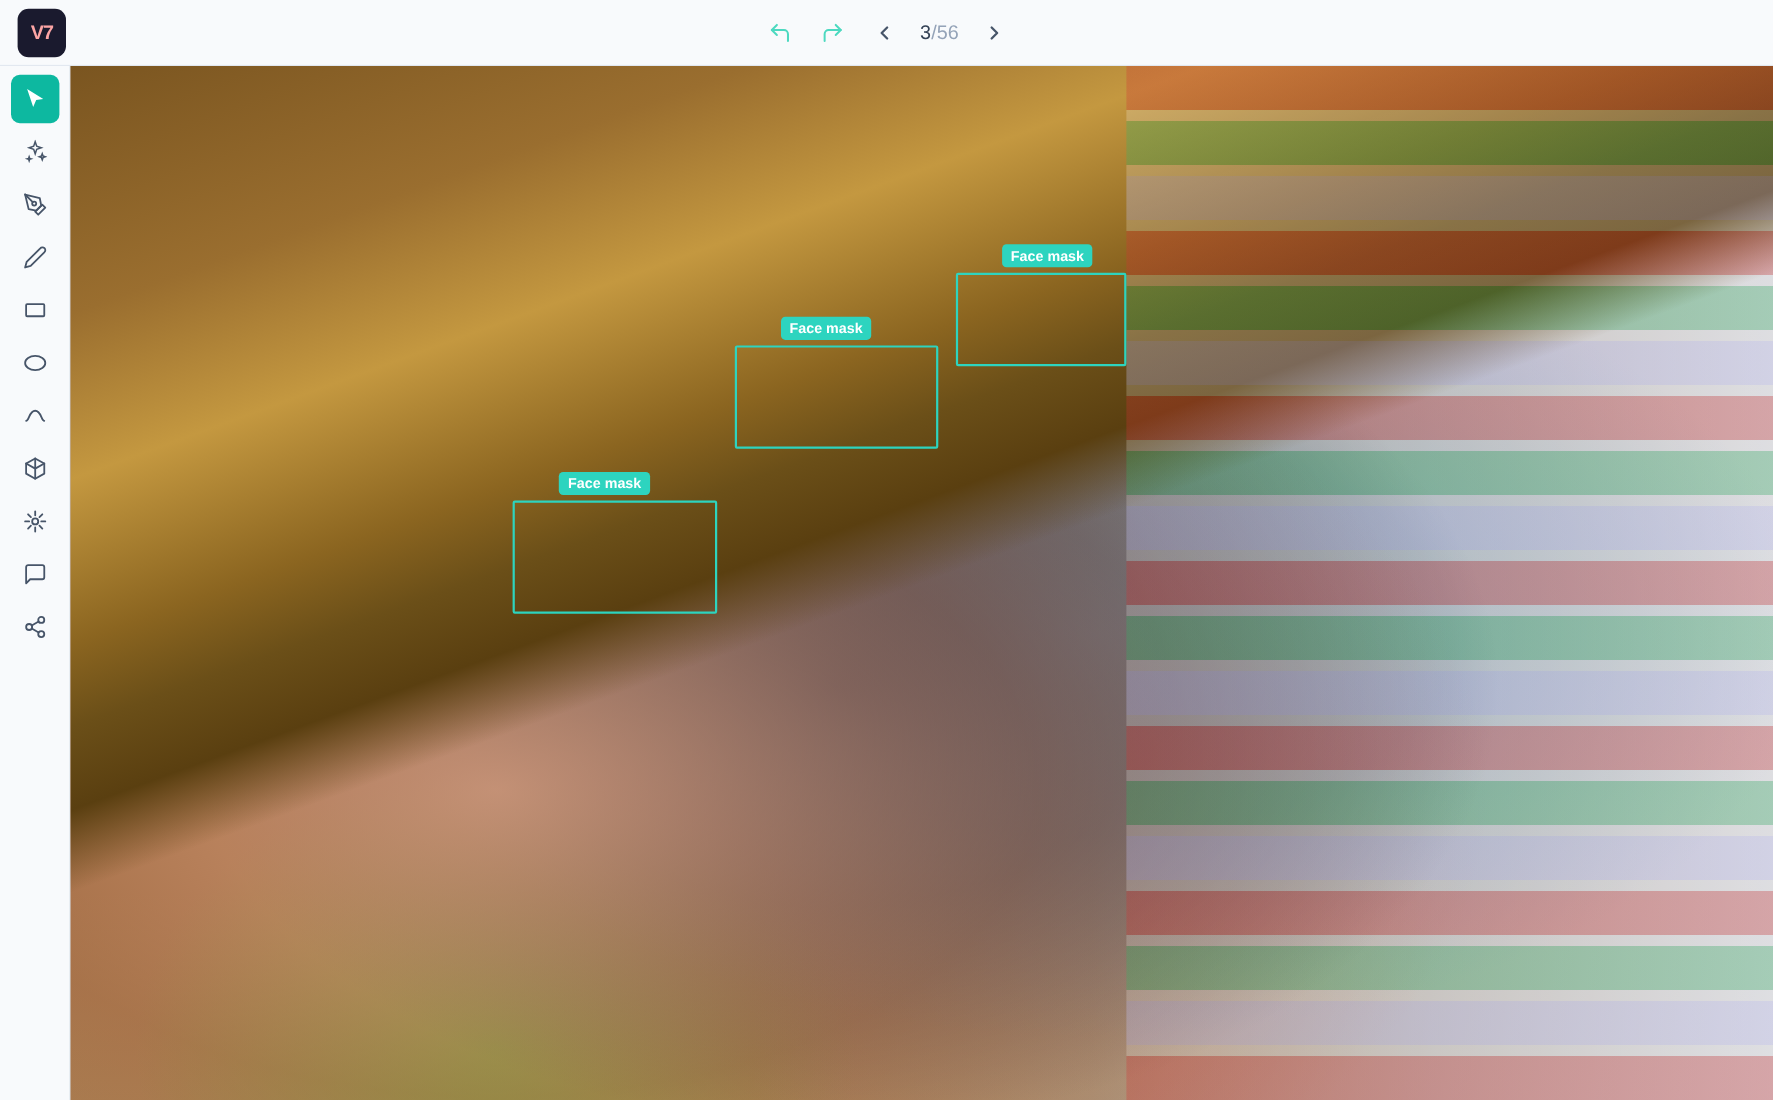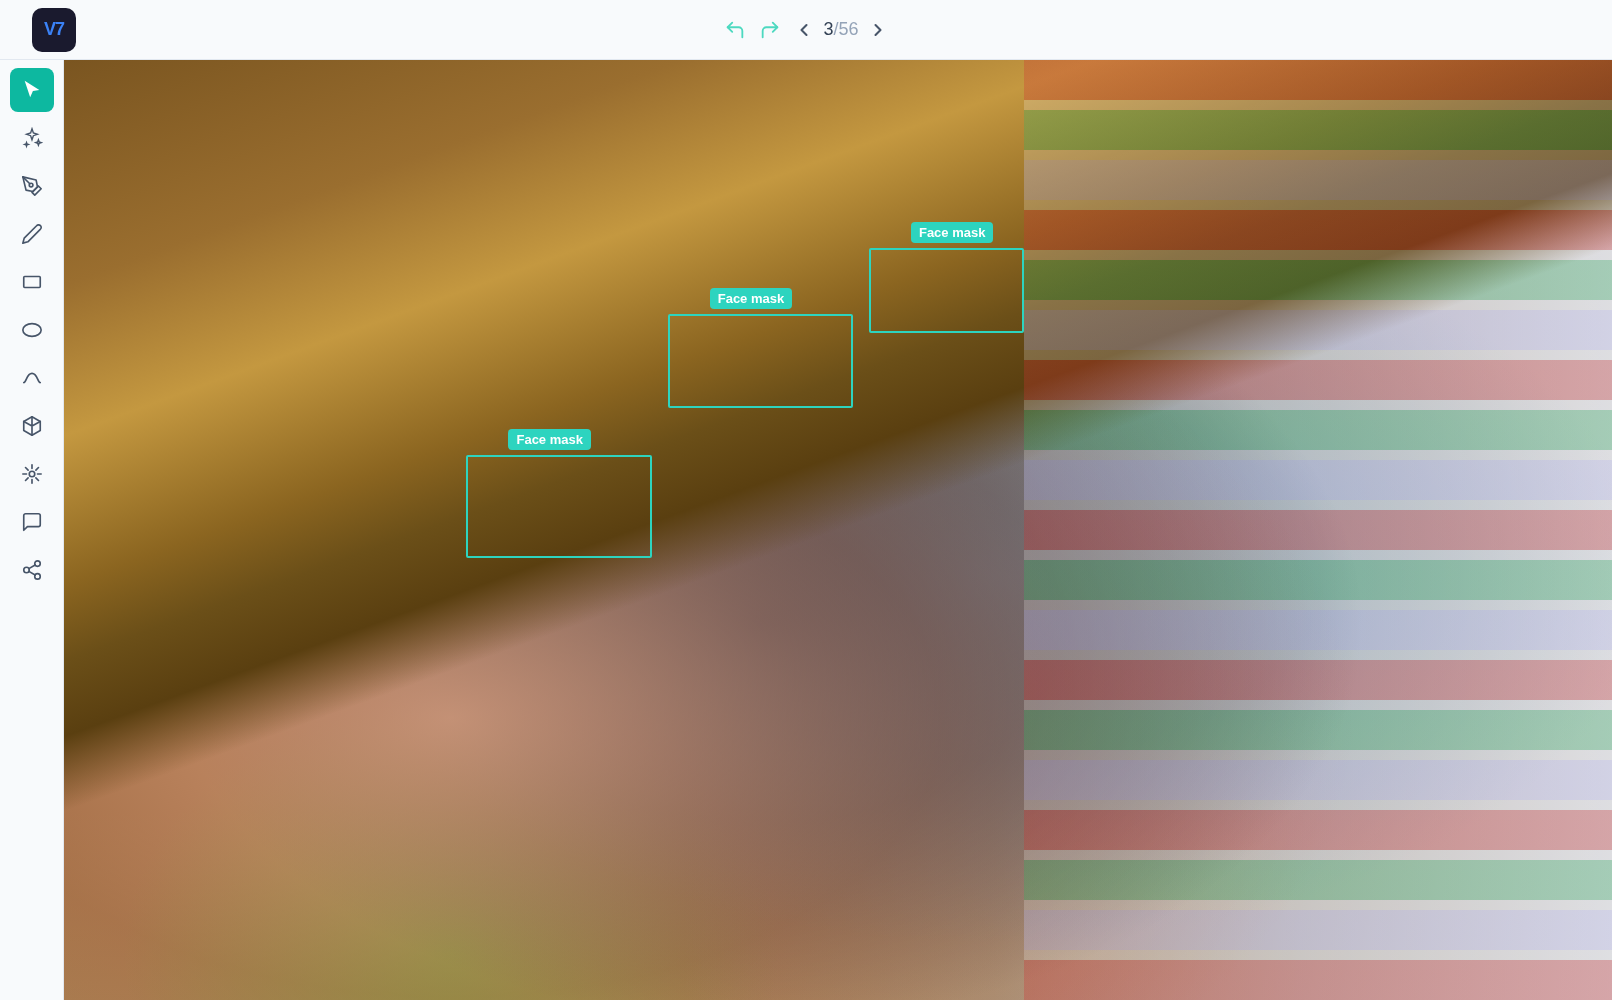--- a/index.html
+++ b/index.html
@@ -11,37 +11,37 @@
       background: #f8fafc;
       border-bottom: 1px solid #e2e8f0;
       display: flex;
       align-items: center;
       justify-content: center;
       position: relative;
       flex-shrink: 0;
     }
     .logo {
       position: absolute;
-      left: 32px;
+      left: 16px;
       width: 44px;
       height: 44px;
       background: #1a1a2e;
       border-radius: 10px;
       display: flex;
       align-items: center;
       justify-content: center;
-      color: #3b82f6;
+      color: #fca5a5;
       font-weight: 900;
       font-size: 18px;
       letter-spacing: -1px;
     }
     .nav-controls {
       display: flex;
       align-items: center;
-      gap: 5px;
+      gap: 18px;
     }
     .nav-btn {
       background: none;
       border: none;
       cursor: pointer;
       color: #4dd9c0;
       font-size: 20px;
       display: flex;
       align-items: center;
       padding: 4px;

